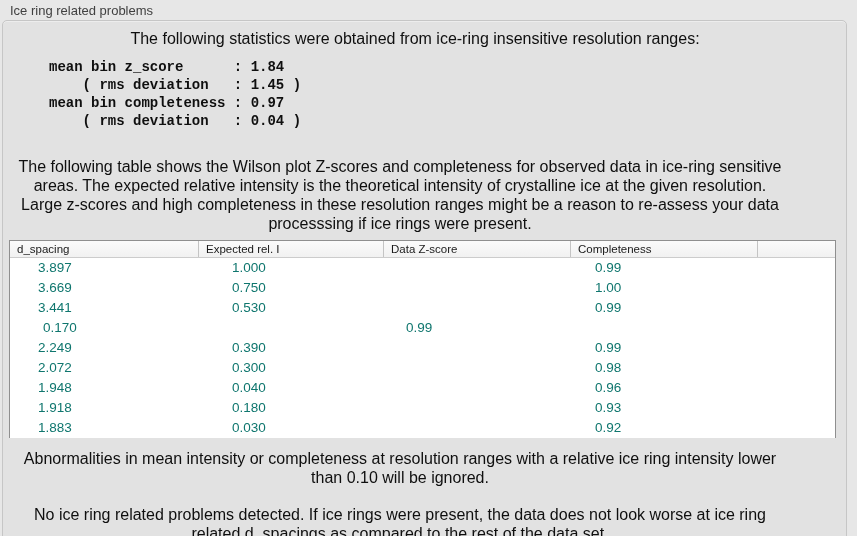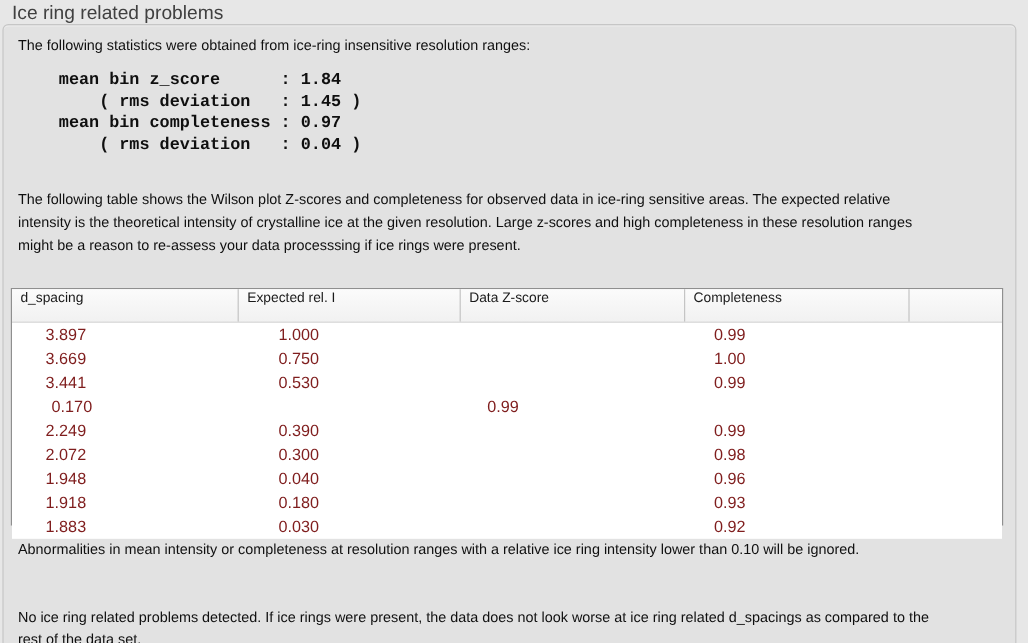--- a/index.html
+++ b/index.html
@@ -12,41 +12,42 @@
     position: relative;
     width: 857px;
     height: 536px;
     overflow: hidden;
     background: #e7e7e7;
   }
   .gb-title {
     position: absolute;
     left: 10px;
     top: 3px;
-    font-size: 16px;
+    font-size: 13px;
     color: #404040;
   }
   .groupbox {
     position: absolute;
     left: 2px;
     top: 20px;
     width: 845px;
     height: 560px;
     box-sizing: border-box;
     border: 1px solid #c6c6c6;
     border-radius: 5px;
     background: #e2e2e2;
     box-shadow: inset 0 1px 0 rgba(255,255,255,0.4);
   }
   .para {
     position: absolute;
     margin: 0;
-    font-size: 12px;
+    font-size: 16px;
     line-height: 19px;
     color: #0f0f0f;
+    text-align: center;
   }
   .intro { left: 12px; top: 8px; width: 800px; }
   .stats {
     position: absolute;
     left: 46px;
     top: 37px;
     margin: 0;
     font-family: "Liberation Mono", monospace;
     font-size: 14px;
     font-weight: bold;
@@ -62,21 +63,21 @@
     left: 6px;
     top: 219px;
     width: 827px;
     height: 198px;
     box-sizing: border-box;
     border: 1px solid #8f8f8f;
     background: #ffffff;
   }
   .thead {
     display: flex;
-    height: 28px;
+    height: 17px;
     background: linear-gradient(#fbfbfb, #f1f1f1);
     border-bottom: 1px solid #cccccc;
     box-sizing: border-box;
   }
   .th {
     box-sizing: border-box;
     font-size: 11.5px;
     color: #1a1a1a;
     padding: 2px 0 0 7px;
     border-right: 1px solid #c4c4c4;
@@ -89,21 +90,21 @@
   .th.c3 { width: 187px; }
   .th.c4 { flex: 1; border-right: none; }
   .trow {
     display: flex;
     height: 20px;
     background: #ffffff;
   }
   .td {
     box-sizing: border-box;
     font-size: 13.5px;
-    color: #7f1d1d;
+    color: #0f766e;
     padding-top: 2px;
     overflow: hidden;
     white-space: nowrap;
   }
   .td.c0 { width: 189px; padding-left: 28px; }
   .td.c1 { width: 185px; padding-left: 33px; }
   .td.c2 { width: 187px; padding-left: 34px; margin-top: 27px; }
   .td.c3 { width: 187px; padding-left: 24px; }
   .td.c4 { flex: 1; }
 </style>

